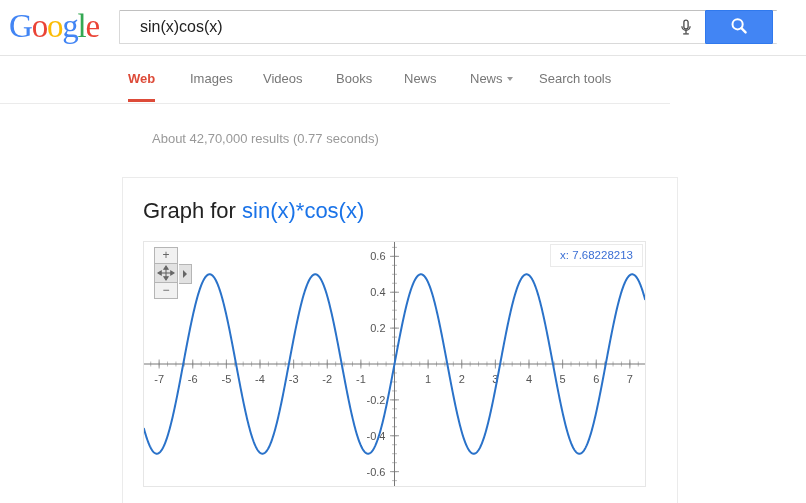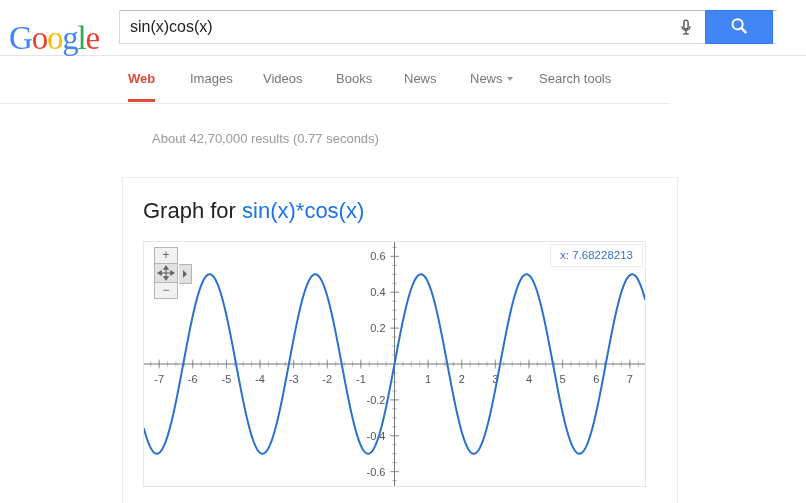--- a/index.html
+++ b/index.html
@@ -28,21 +28,20 @@
   #logo {
     position: absolute;
     left: 9px;
     top: 10px;
     font-family: "Liberation Serif", serif;
     font-size: 33px;
     letter-spacing: -1.2px;
     line-height: 1;
     white-space: nowrap;
     user-select: none;
-    margin-top: 12px;
   }
   #logo span { display: inline-block; }
   .lg-blue   { color: #4285f4; }
   .lg-red    { color: #ea4335; }
   .lg-yellow { color: #fbbc05; }
   .lg-green  { color: #34a853; }
 
   #searchform {
     position: absolute;
     left: 119px;
@@ -56,21 +55,21 @@
     width: 658px;
     height: 34px;
     box-sizing: border-box;
     border: 1px solid #d9d9d9;
     border-top-color: #c0c0c0;
     border-right: none;
     background: #fff;
     font-family: "Liberation Sans", sans-serif;
     font-size: 16px;
     color: #222;
-    padding: 0 40px 0 10px;
+    padding: 0 40px 0 20px;
     outline: none;
     border-radius: 1px;
   }
   #mic-button {
     position: absolute;
     right: 8px;
     top: 6px;
     width: 22px;
     height: 22px;
     cursor: pointer;

